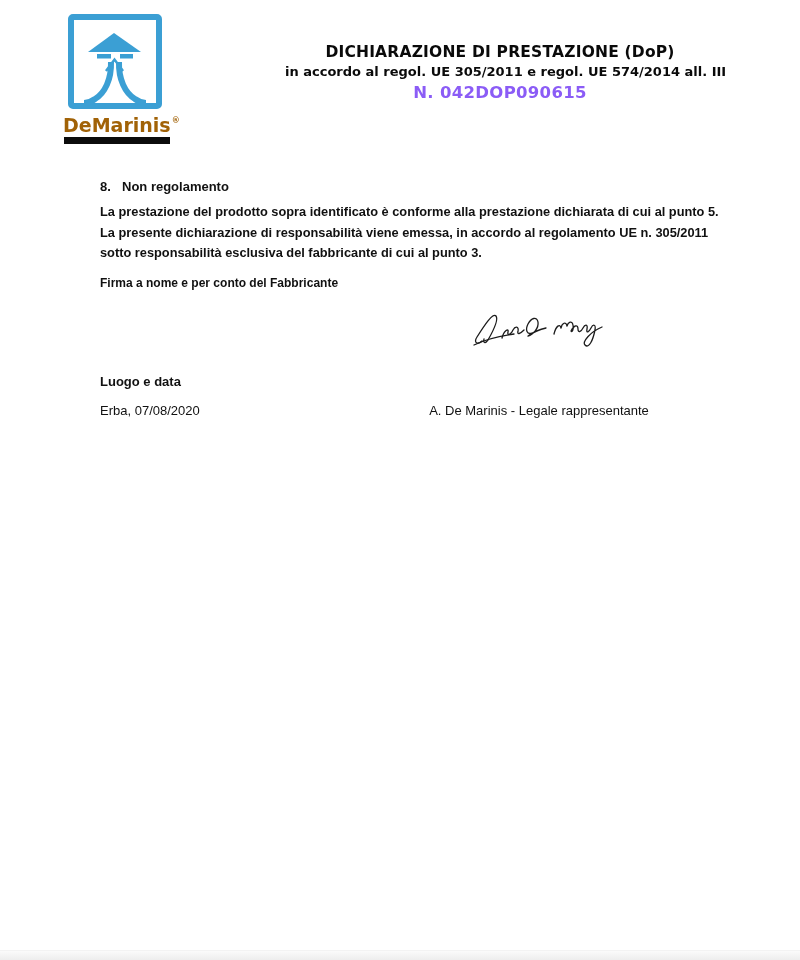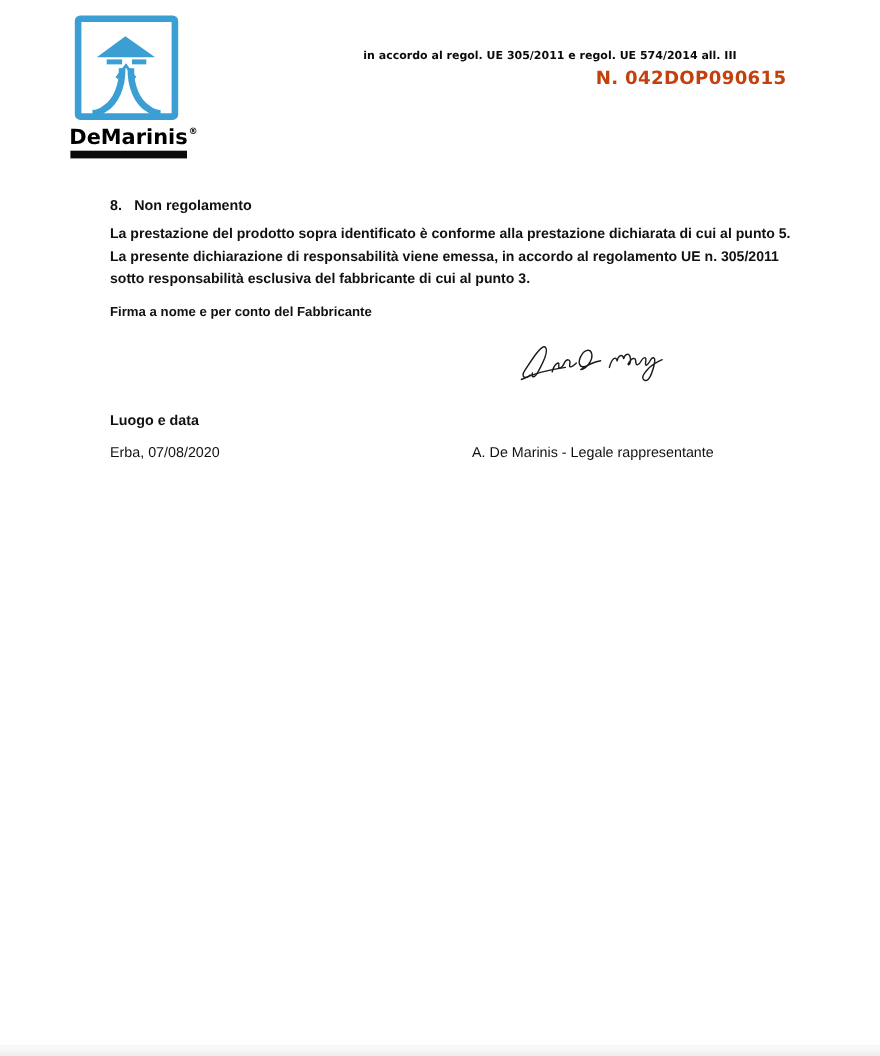--- a/index.html
+++ b/index.html
@@ -12,42 +12,42 @@
     font-family: "Liberation Sans", sans-serif;
     color: #111111;
   }
 
   
   .logo-block { position: absolute; left: 63px; top: 13px; width: 110px; }
   .logo-icon { position: absolute; left: 4px; top: 0; }
   .brand-row {
     position: absolute; left: 0; top: 101px; width: 108px;
     font-family: "DejaVu Sans", sans-serif;
-    font-weight: bold; font-size: 19px; color: #000000;
+    font-weight: bold; font-size: 19px; color: #a16207;
     letter-spacing: 0px; white-space: nowrap;
   }
   .brand-mark { font-size: 8px; vertical-align: 9px; margin-left: 1px; }
   .brand-bar { position: absolute; left: 1px; top: 124px; width: 106px; height: 7px; background: #0c0c0c; }
 
   
   .header-block { position: absolute; left: 285px; top: 43px; width: 430px; }
   .doc-title {
     font-family: "DejaVu Sans", sans-serif;
     font-weight: bold; font-size: 15.5px; text-align: center;
     color: #0a0a0a; white-space: nowrap; letter-spacing: 0.2px;
   }
   .doc-subtitle {
     font-family: "DejaVu Sans", sans-serif;
-    font-weight: bold; font-size: 10px; text-align: center;
+    font-weight: bold; font-size: 13px; text-align: center;
     color: #0a0a0a; margin-top: 3px; white-space: nowrap;
   }
   .doc-number {
     font-family: "DejaVu Sans", sans-serif;
-    font-weight: bold; font-size: 16.5px; text-align: right;
-    color: #c2410c; margin-top: 4px; letter-spacing: 0.3px;
+    font-weight: bold; font-size: 16.5px; text-align: center;
+    color: #8b5cf6; margin-top: 4px; letter-spacing: 0.3px;
   }
 
   
   .item-row { position: absolute; left: 100px; top: 179px; font-size: 13px; font-weight: bold; white-space: nowrap; }
   .item-number { display: inline-block; width: 22px; }
 
   .paragraph { position: absolute; left: 100px; top: 202px; font-size: 12.8px; font-weight: bold; line-height: 20.6px; }
   .paragraph div { white-space: nowrap; }
 
   .signature-intro { position: absolute; left: 100px; top: 276px; font-size: 12px; font-weight: bold; white-space: nowrap; }
@@ -82,20 +82,21 @@
       <path d="M52,49 C51.5,66 58,80 68,86 C72,89 75.5,90 79,90" fill="none" stroke="#3b9fd4" stroke-width="6"></path>
       <path d="M39,58 L47.5,46.5 L56,58" fill="none" stroke="#3b9fd4" stroke-width="2.5"></path>
     </svg>
     <div class="brand-row">
       <span>DeMarinis</span><span class="brand-mark">®</span>
     </div>
     <div class="brand-bar"></div>
   </div>
 
   <div class="header-block">
+    <div class="doc-title">DICHIARAZIONE DI PRESTAZIONE (DoP)</div>
     <div class="doc-subtitle">in accordo al regol. UE 305/2011 e regol. UE 574/2014 all. III</div>
     <div class="doc-number">N. 042DOP090615</div>
   </div>
 
   <div class="item-row">
     <span class="item-number">8.</span><span>Non regolamento</span>
   </div>
 
   <div class="paragraph">
     <div>La prestazione del prodotto sopra identificato è conforme alla prestazione dichiarata di cui al punto 5.</div>

